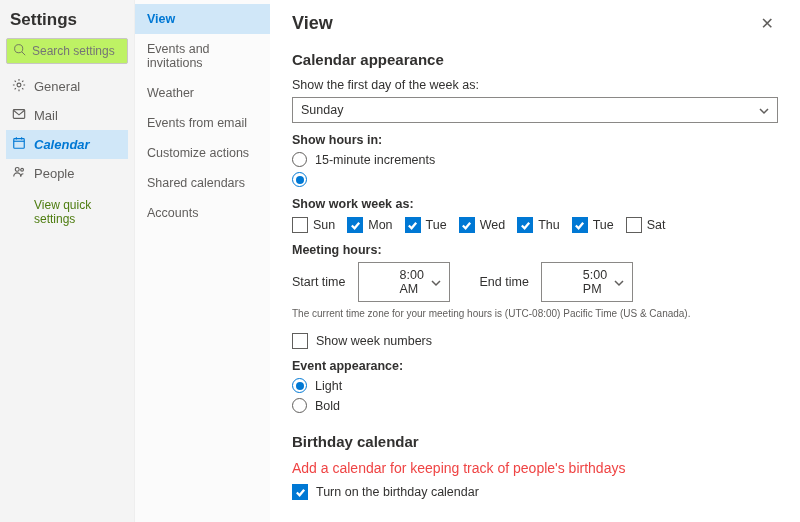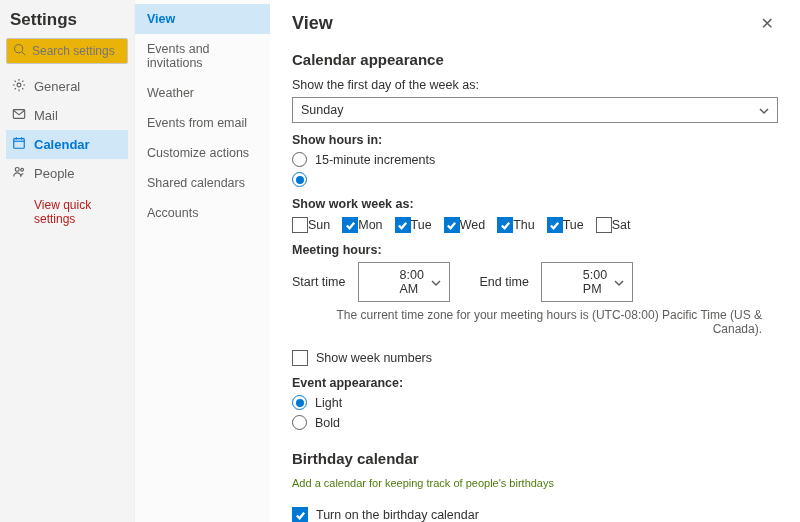--- a/index.html
+++ b/index.html
@@ -23,21 +23,21 @@
   }
   .title-settings {
     font-size: 17px;
     font-weight: 600;
     padding: 4px 4px 8px 4px;
   }
   .search-box {
     display: flex;
     align-items: center;
     border: 1px solid #c8c6c4;
-    background: #eab308;
+    background: #bef264;
     padding: 4px 6px;
     border-radius: 2px;
     margin-bottom: 8px;
   }
   .search-box svg { width: 13px; height: 13px; stroke: #605e5c; fill:none; }
   .search-box input {
     border: none; outline: none; font-size: 12px; margin-left: 6px;
     color:#605e5c; width: 90px; background:transparent;
   }
   .nav-item {
@@ -47,25 +47,26 @@
     padding: 6px 6px;
     color: #605e5c;
     cursor: pointer;
     font-size: 13px;
   }
   .nav-item svg { width: 14px; height: 14px; stroke:#605e5c; fill:none; stroke-width:1.3; }
   .nav-item.active {
     background: #d0e7f8;
     color: #0078d4;
     font-weight: 600;
+    font-style: italic;
   }
   .nav-item.active svg { stroke:#0078d4; }
   .quick-link {
     display:block;
-    color: #b91c1c;
+    color: #4d7c0f;
     font-size: 12px;
     padding: 10px 6px 6px 28px;
     cursor:pointer;
   }
 
   
   .subnav {
     width: 135px;
     background: #fbfbfb;
     padding-top: 4px;
@@ -115,26 +116,26 @@
   .radio.checked::after { content:""; width:8px; height:8px; background:#0078d4; border-radius:50%; }
 
   .checkbox {
     width:16px; height:16px; border:1px solid #605e5c; background:#fff;
     display:inline-flex; align-items:center; justify-content:center;
   }
   .checkbox.checked { background:#0078d4; border-color:#0078d4; }
   .checkbox.checked svg { width:11px; height:11px; stroke:#fff; fill:none; stroke-width:2.5; }
 
   .days-row { display:flex; gap:12px; align-items:center; margin:6px 0 10px 0; font-size:12.5px; }
-  .day { display:flex; align-items:center; }
+  .day { display:flex; align-items:center; gap:5px; }
 
   .time-row { display:flex; align-items:center; gap:12px; margin:4px 0 6px 0; font-size:12.5px; }
-  .tz-note { font-size:12px; color:#605e5c; margin:4px 16px 14px 0;text-align:right; }
-
-  .subtext { font-size:11px; color:#4d7c0f; margin:2px 0 18px 0; }
+  .tz-note { font-size:10px; color:#605e5c; margin:4px 16px 14px 0; }
+
+  .subtext { font-size:14px; color:#ef4444; margin:2px 0 8px 0; }
 </style>
 </head>
 <body>
 
 <div class="layout">
 
   <div class="sidebar-left">
     <div class="title-settings">Settings</div>
     <div class="search-box">
       <span>

